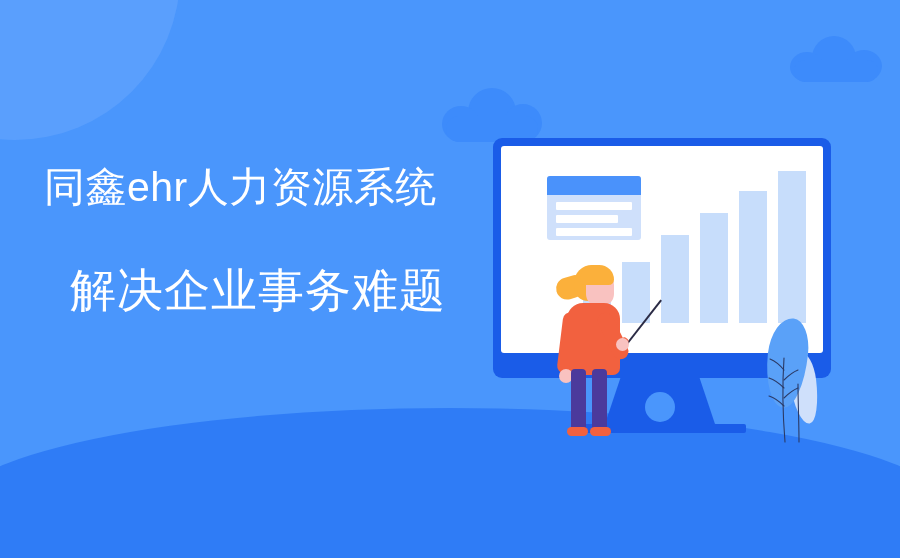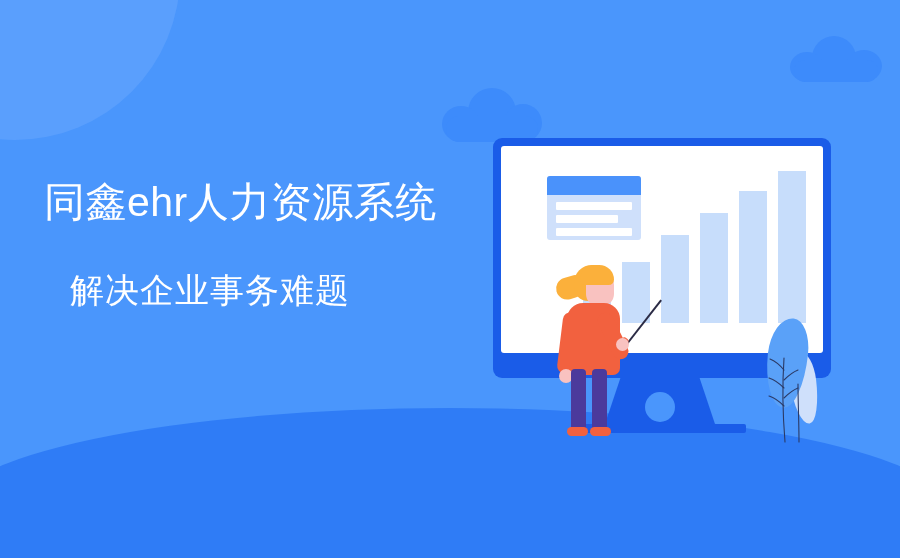--- a/index.html
+++ b/index.html
@@ -24,27 +24,27 @@
   .cloud .base{position:absolute;border-radius:40px;background:#3d8bfb;}
 
   .wave{
     position:absolute;left:-6%;bottom:-80px;width:112%;height:230px;
     background:#2f7cf6;border-radius:50% 50% 0 0 / 46% 46% 0 0;
   }
 
   
   .text-block{position:absolute;left:0;top:0;width:470px;height:558px;}
   .headline{
-    position:absolute;left:44px;top:178px;
+    position:absolute;left:44px;top:163px;
     font-size:41px;line-height:48px;color:#ffffff;
     letter-spacing:.5px;white-space:nowrap;font-weight:400;
   }
   .sub-line{
     position:absolute;left:70px;
-    font-size:34px;line-height:44px;color:#ffffff;
+    font-size:46px;line-height:44px;color:#ffffff;
     letter-spacing:1px;white-space:nowrap;font-weight:400;
   }
   .sub-1{top:268px;}
   .sub-2{top:325px;}
 
   
   .illu{position:absolute;left:455px;top:0;width:445px;height:558px;}
 
   .monitor-frame{
     position:absolute;left:38px;top:138px;width:338px;height:240px;

